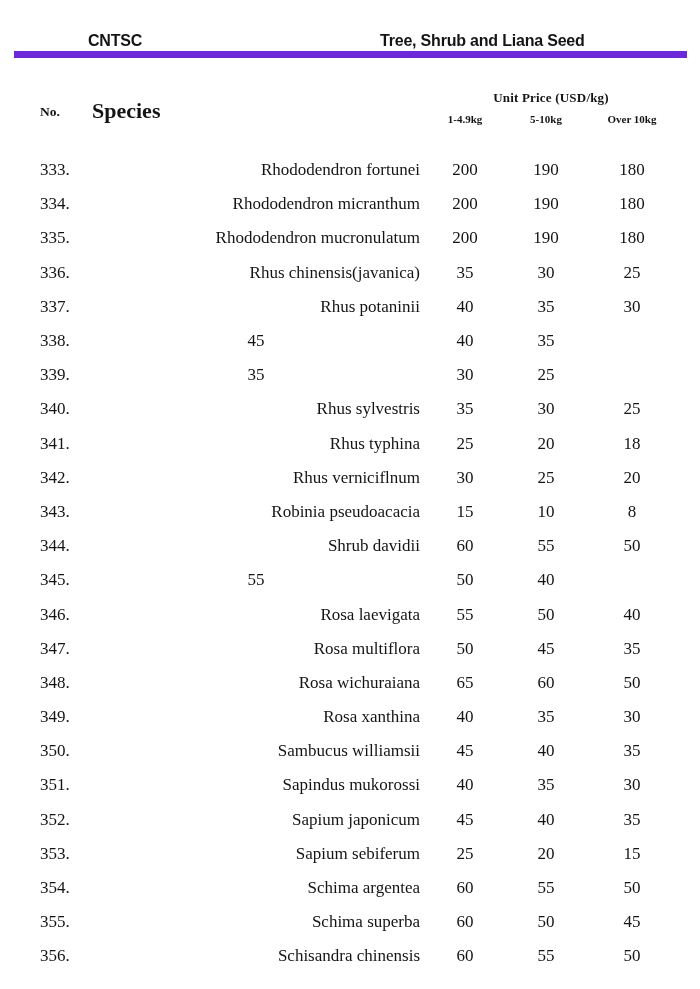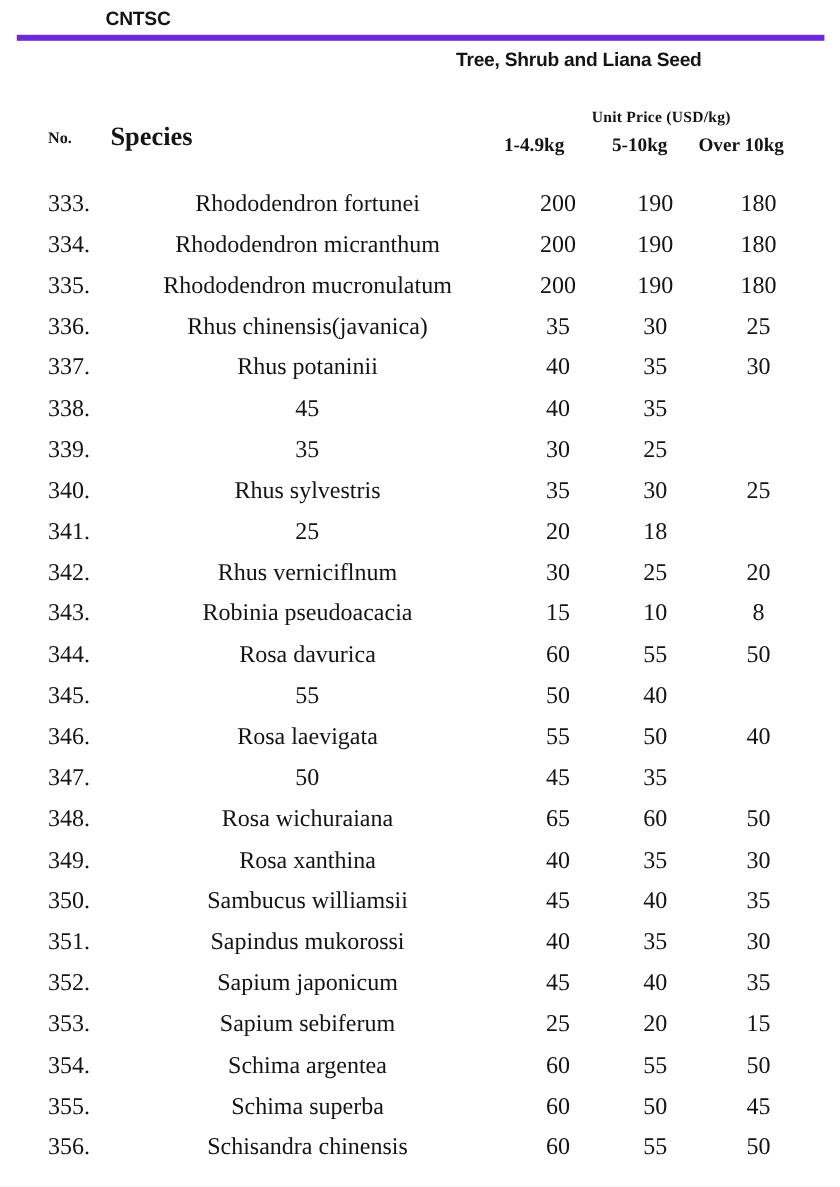--- a/index.html
+++ b/index.html
@@ -12,32 +12,32 @@
   .page {
     width: 700px; height: 989px;
     background: #ffffff;
     position: relative;
     overflow: hidden;
   }
 
   
   .page-header {
     position: absolute;
-    top: 6px; left: 14px; right: 13px;
+    top: 30px; left: 14px; right: 13px;
     height: 28px;
-    border-bottom: 5px solid #6d28d9;
+    border-bottom: 7px solid #6d28d9;
     font-family: "Liberation Sans", sans-serif;
     font-weight: bold;
     font-size: 16px;
     letter-spacing: -0.2px;
     display: flex;
     align-items: flex-start;
   }
   .header-logo { position: absolute; left: 74px; top: 2px; }
-  .header-title { position: absolute; left: 366px; top: 2px; margin-top: 34px; }
+  .header-title { position: absolute; left: 366px; top: 2px; }
 
   
   .grid-cols {
     display: grid;
     grid-template-columns: 52px 1fr 90px 72px 100px;
   }
   .table-area {
     position: absolute;
     left: 0; right: 0;
     padding-left: 40px; padding-right: 18px;
@@ -60,33 +60,34 @@
     font-weight: bold; font-size: 13px;
     padding-top: 2px;
     letter-spacing: 0.2px;
   }
   .price-subcols {
     display: grid;
     grid-template-columns: 90px 72px 100px;
     margin-top: 7px;
   }
   .price-subcols span {
-    font-weight: bold; font-size: 16px;
+    text-align: center;
+    font-weight: bold; font-size: 11px;
     white-space: nowrap;
   }
 
   
   .table-rows { top: 153px; }
   .row {
     height: 34.2px;
     align-items: center;
-    font-size: 20px;
+    font-size: 17px;
   }
   .cell-no   { text-align: left; }
-  .cell-species { text-align: center; padding-left: 0.5px; }
+  .cell-species { text-align: right; padding-left: 0.5px; }
   .cell-price { text-align: center; }
 </style>
 </head>
 <body>
 
 <div class="page">
 
   <div class="page-header">
     <span class="header-logo">CNTSC</span>
     <span class="header-title">Tree, Shrub and Liana Seed</span>
@@ -157,60 +158,62 @@
       </div>
       <div class="row grid-cols">
         <div class="cell-no">340.</div>
         <div class="cell-species">Rhus sylvestris</div>
         <div class="cell-price">35</div>
         <div class="cell-price">30</div>
         <div class="cell-price">25</div>
       </div>
       <div class="row grid-cols">
         <div class="cell-no">341.</div>
+        <div class="cell-species">Rhus typhina</div>
         <div class="cell-price">25</div>
         <div class="cell-price">20</div>
         <div class="cell-price">18</div>
       </div>
       <div class="row grid-cols">
         <div class="cell-no">342.</div>
         <div class="cell-species">Rhus verniciflnum</div>
         <div class="cell-price">30</div>
         <div class="cell-price">25</div>
         <div class="cell-price">20</div>
       </div>
       <div class="row grid-cols">
         <div class="cell-no">343.</div>
         <div class="cell-species">Robinia pseudoacacia</div>
         <div class="cell-price">15</div>
         <div class="cell-price">10</div>
         <div class="cell-price">8</div>
       </div>
       <div class="row grid-cols">
         <div class="cell-no">344.</div>
-        <div class="cell-species">Rosa davurica</div>
+        <div class="cell-species">Shrub davidii</div>
         <div class="cell-price">60</div>
         <div class="cell-price">55</div>
         <div class="cell-price">50</div>
       </div>
       <div class="row grid-cols">
         <div class="cell-no">345.</div>
         <div class="cell-price">55</div>
         <div class="cell-price">50</div>
         <div class="cell-price">40</div>
       </div>
       <div class="row grid-cols">
         <div class="cell-no">346.</div>
         <div class="cell-species">Rosa laevigata</div>
         <div class="cell-price">55</div>
         <div class="cell-price">50</div>
         <div class="cell-price">40</div>
       </div>
       <div class="row grid-cols">
         <div class="cell-no">347.</div>
+        <div class="cell-species">Rosa multiflora</div>
         <div class="cell-price">50</div>
         <div class="cell-price">45</div>
         <div class="cell-price">35</div>
       </div>
       <div class="row grid-cols">
         <div class="cell-no">348.</div>
         <div class="cell-species">Rosa wichuraiana</div>
         <div class="cell-price">65</div>
         <div class="cell-price">60</div>
         <div class="cell-price">50</div>

